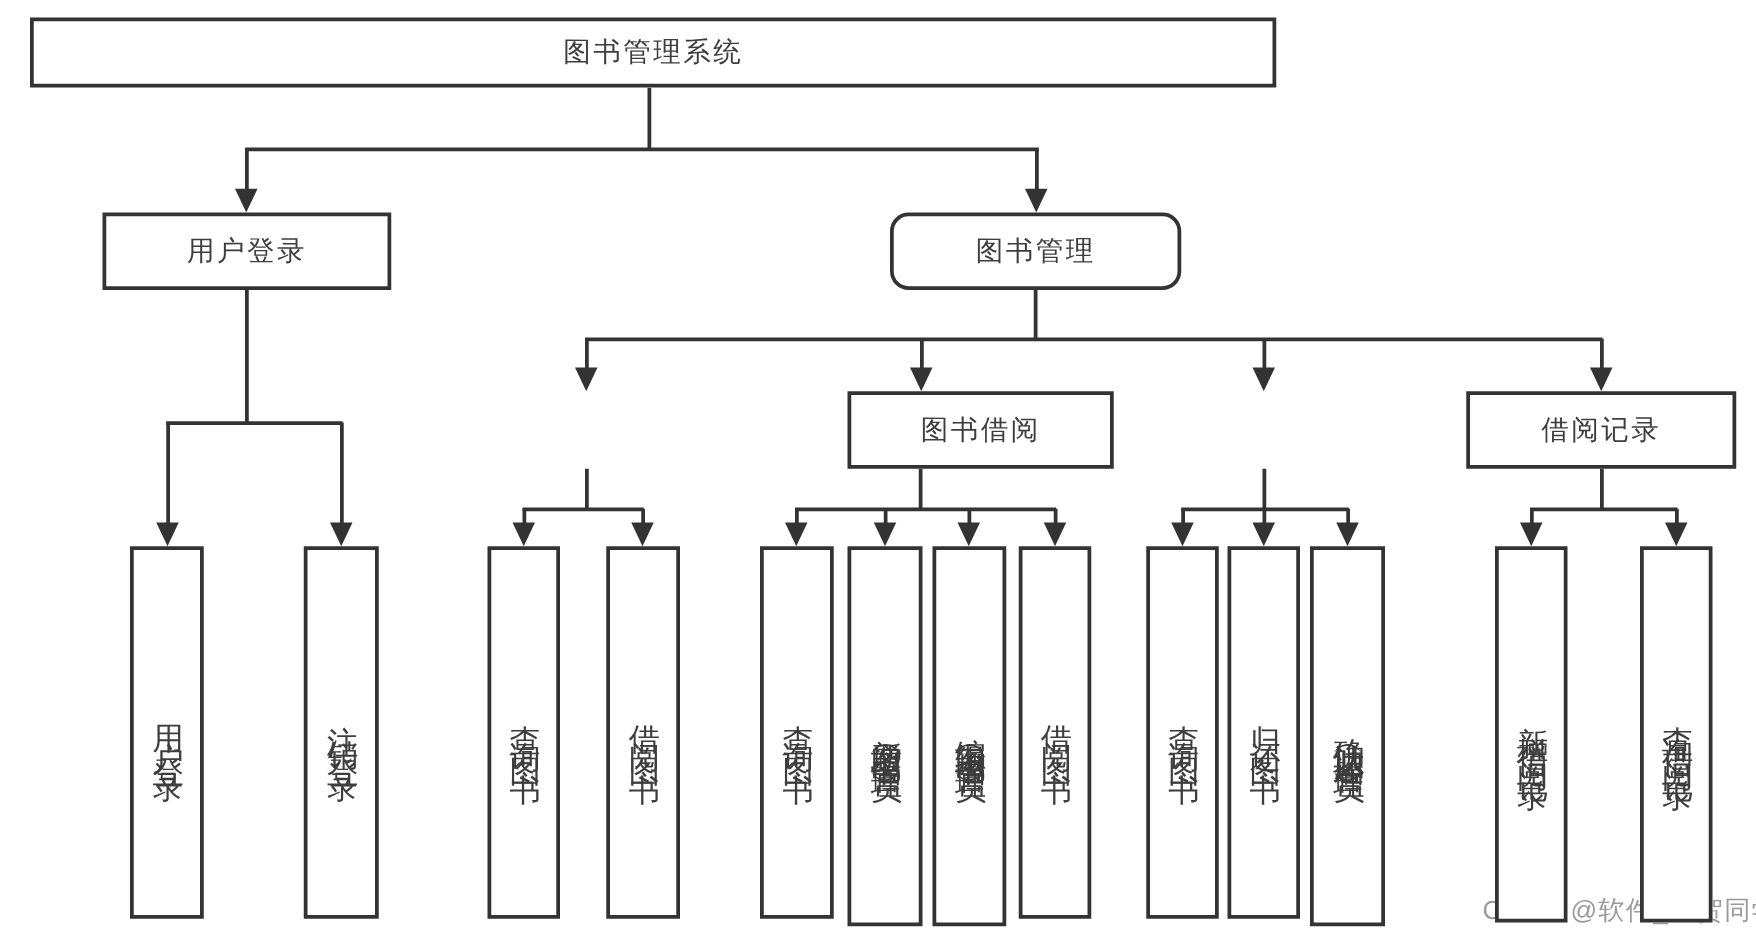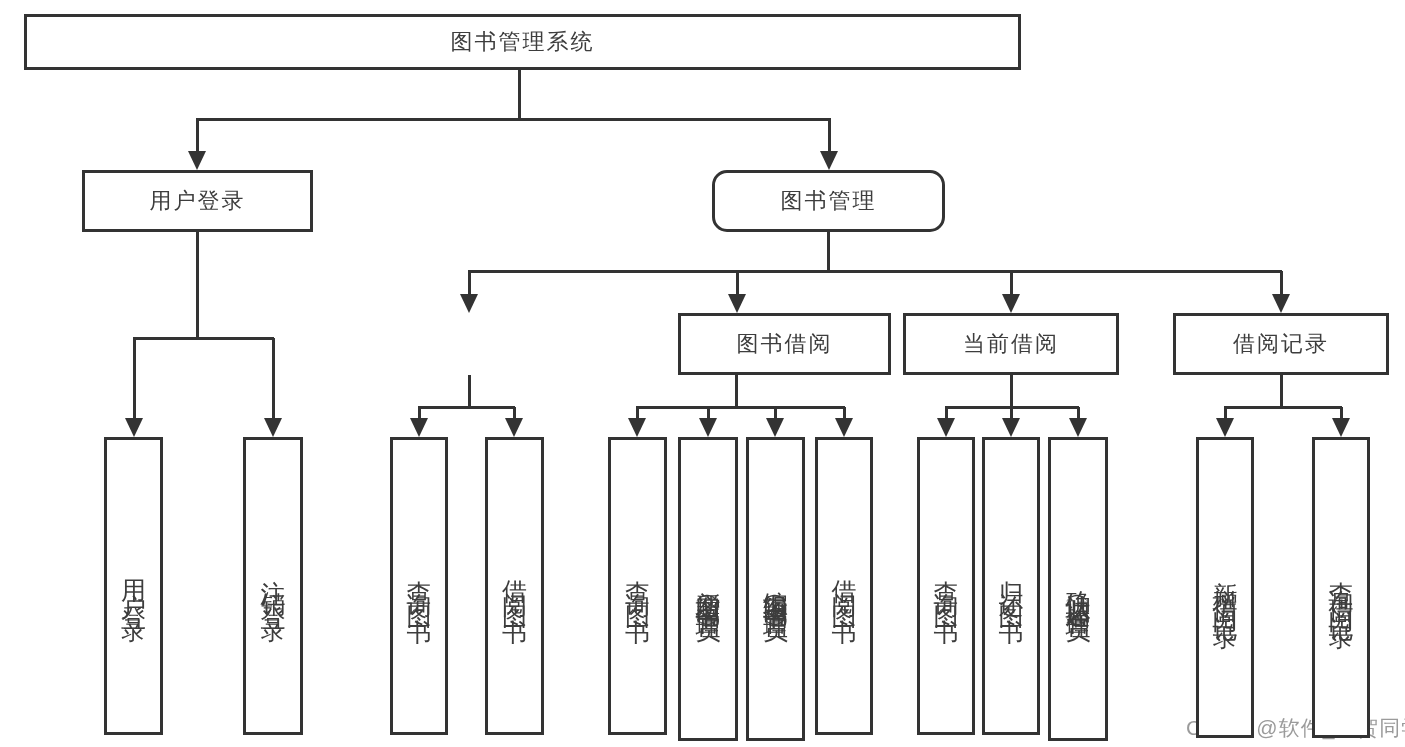--- a/index.html
+++ b/index.html
@@ -158,23 +158,20 @@
     </div>
     <div class="node h-node" style="left: 82px; top: 170px; width: 231px; height: 62px;">
       <span>用户登录</span>
     </div>
     <div class="node h-node" style="left: 712px; top: 170px; width: 233px; height: 62px; border-radius: 15px;">
       <span>图书管理</span>
     </div>
     <div class="node h-node" style="left: 630px; top: 313px; width: 213px; height: 62px; margin-left: 48px;">
       <span>图书借阅</span>
     </div>
-    <div class="node h-node" style="left: 903px; top: 313px; width: 216px; height: 62px;">
-      <span>当前借阅</span>
-    </div>
     <div class="node h-node" style="left: 1173px; top: 313px; width: 216px; height: 62px;">
       <span>借阅记录</span>
     </div>
     <div class="node v-node" style="left: 104px; top: 437px; width: 59px; height: 298px;">
       <span style="letter-spacing: 13px;">用户登录</span>
     </div>
     <div class="node v-node" style="left: 243px; top: 437px; width: 60px; height: 298px;">
       <span style="letter-spacing: 13px;">注销登录</span>
     </div>
     <div class="node v-node" style="left: 390px; top: 437px; width: 58px; height: 298px;">

